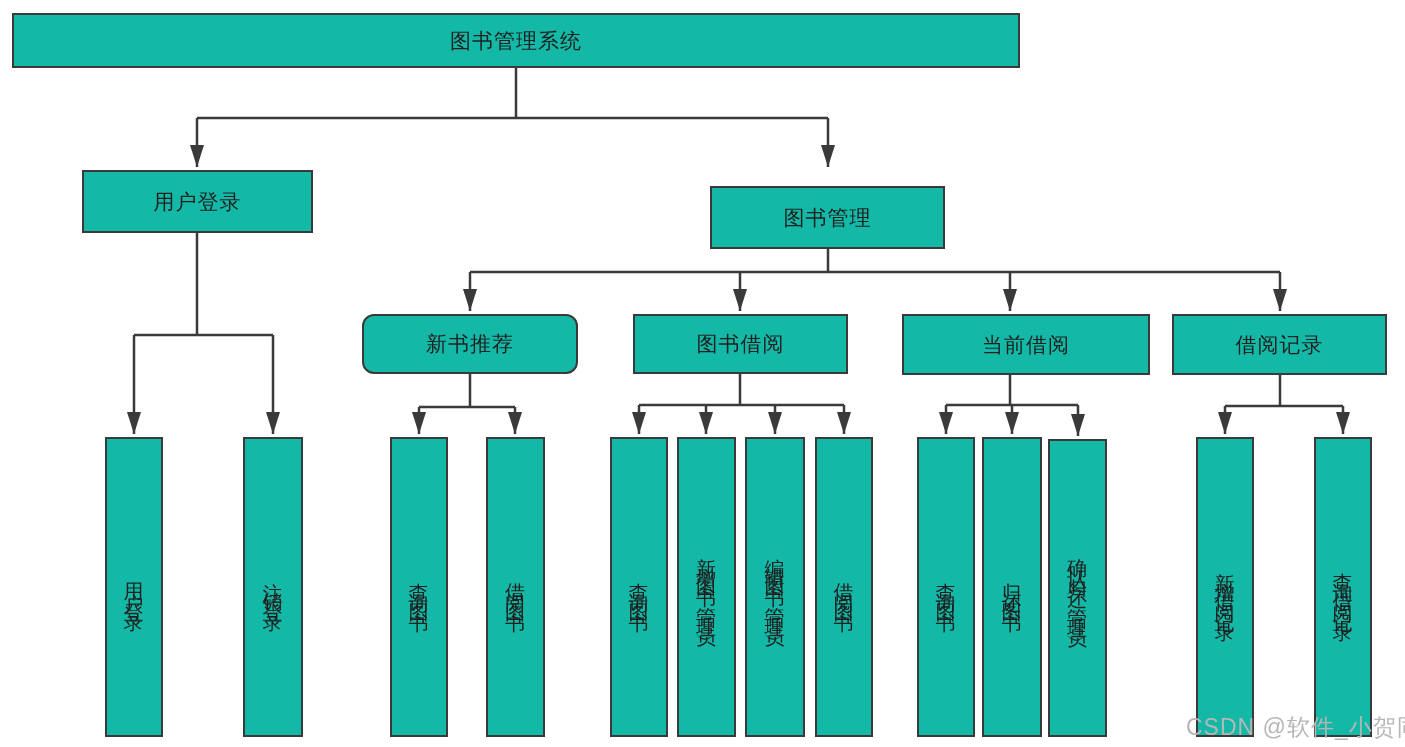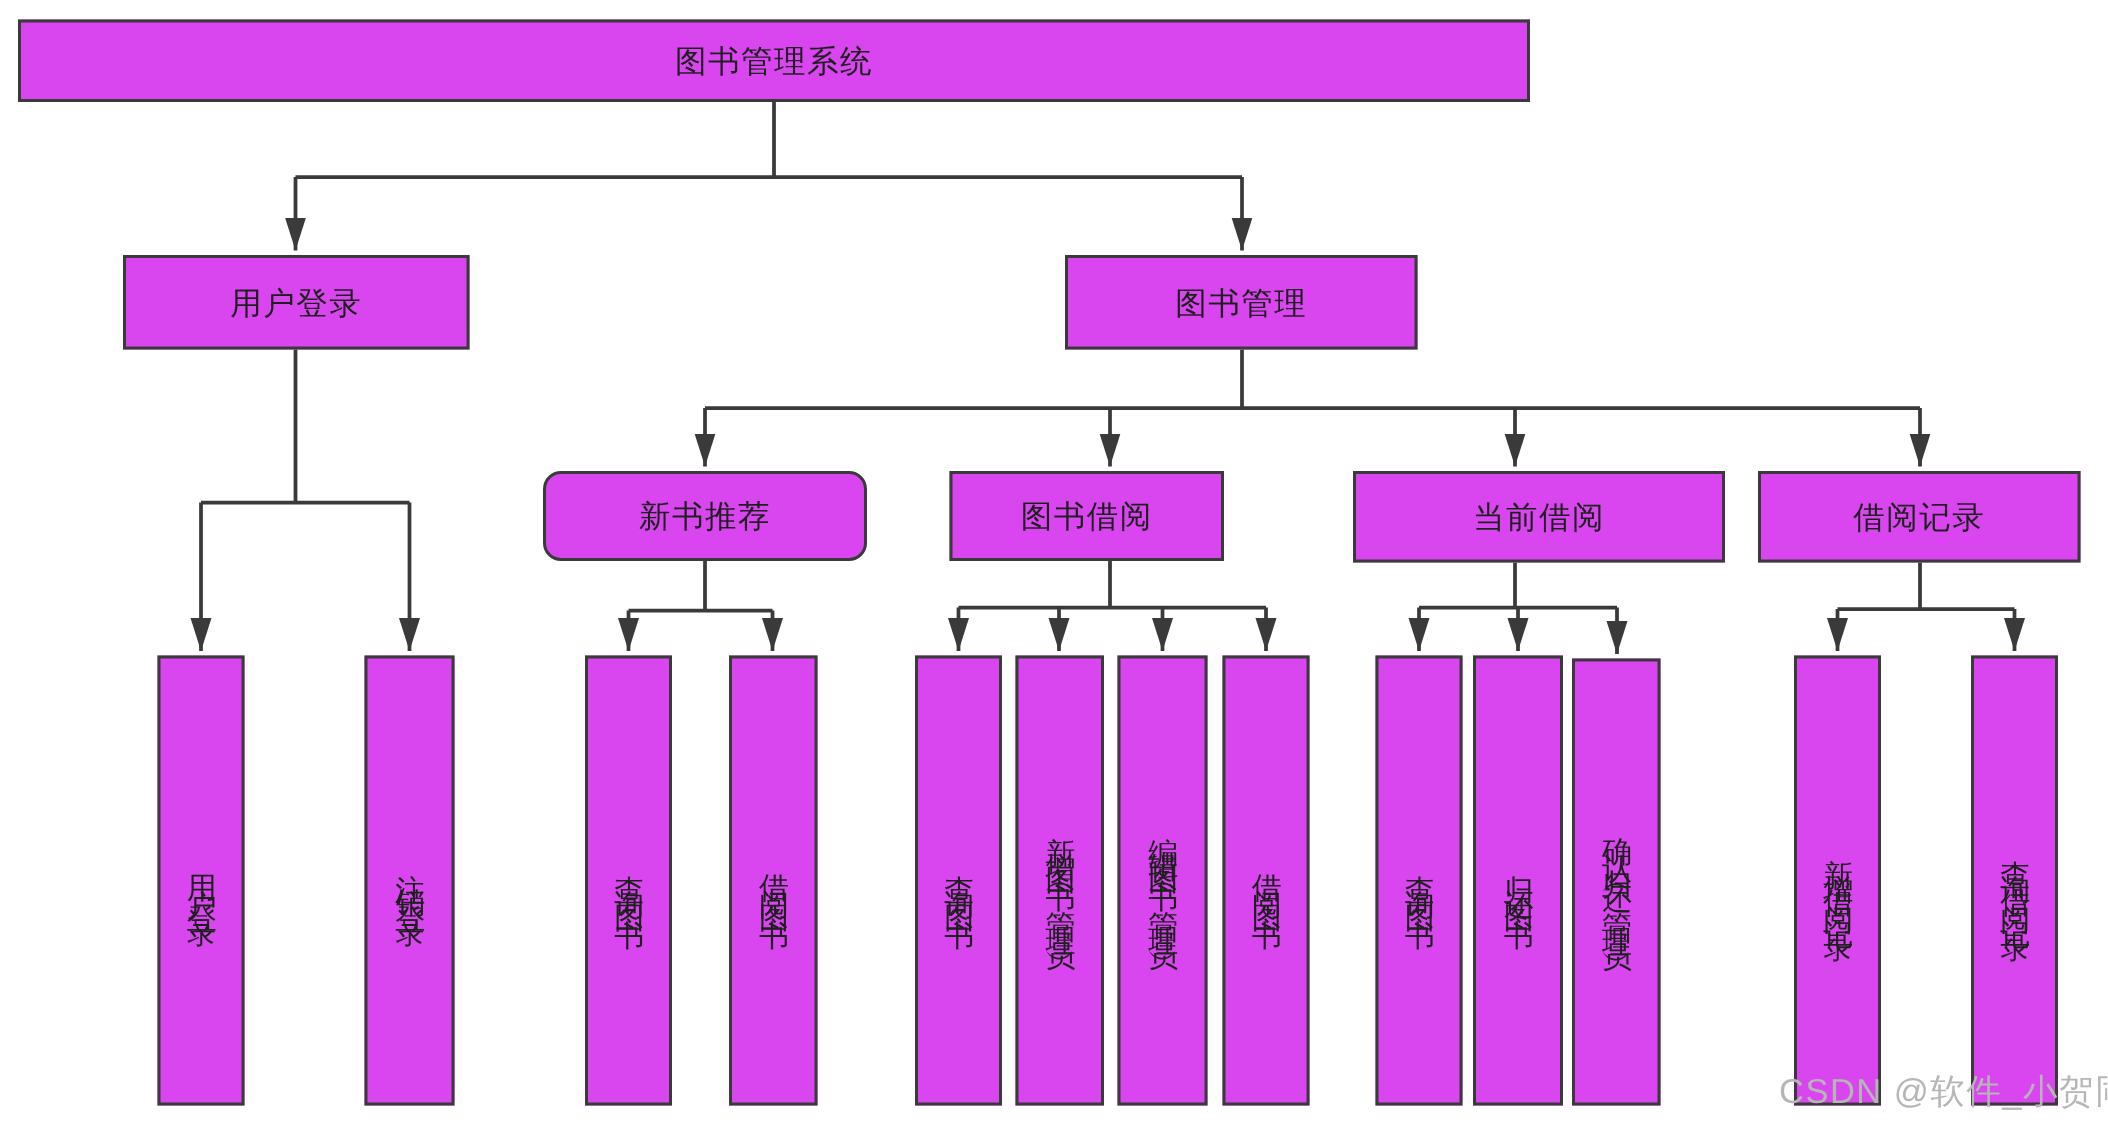--- a/index.html
+++ b/index.html
@@ -27,21 +27,21 @@
     height: 747px;
   }
   .wire {
     fill: none;
     stroke: #3a3a3a;
     stroke-width: 2.5;
   }
   .node {
     position: absolute;
     box-sizing: border-box;
-    background: #d946ef;
+    background: #14b8a6;
     border: 2.5px solid #3a3a3a;
     color: #1f1f1f;
     display: flex;
     align-items: center;
     justify-content: center;
   }
   .hbox {
     font-size: 21px;
     letter-spacing: 1px;
     white-space: nowrap;
@@ -105,28 +105,28 @@
     <path class="wire" marker-end="url(#arr)" d="M1343 406 V434"></path>
   </svg>
 
   <div class="node hbox" style="left:12px; top:13px; width:1008px; height:55px;">
     <span>图书管理系统</span>
   </div>
 
   <div class="node hbox" style="left:82px; top:170px; width:231px; height:63px;">
     <span>用户登录</span>
   </div>
-  <div class="node hbox" style="left:710px; top:170px; width:235px; height:63px;">
+  <div class="node hbox" style="left:710px; top:186px; width:235px; height:63px;">
     <span>图书管理</span>
   </div>
 
   <div class="node hbox" style="left:362px; top:314px; width:216px; height:60px;border-radius:12px;">
     <span>新书推荐</span>
   </div>
-  <div class="node hbox" style="left:633px; top:314px; width:183px; height:60px;">
+  <div class="node hbox" style="left:633px; top:314px; width:215px; height:60px;">
     <span>图书借阅</span>
   </div>
   <div class="node hbox" style="left:902px; top:314px; width:248px; height:61px;align-items:center;">
     <span>当前借阅</span>
   </div>
   <div class="node hbox" style="left:1172px; top:314px; width:215px; height:61px;text-align:right;">
     <span>借阅记录</span>
   </div>
 
   <div class="node vbox" style="left:105px; top:437px; width:58px; height:300px;">

